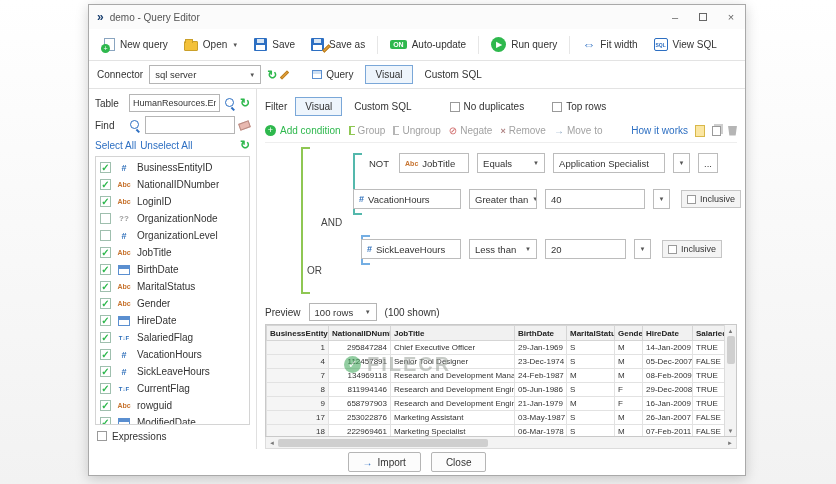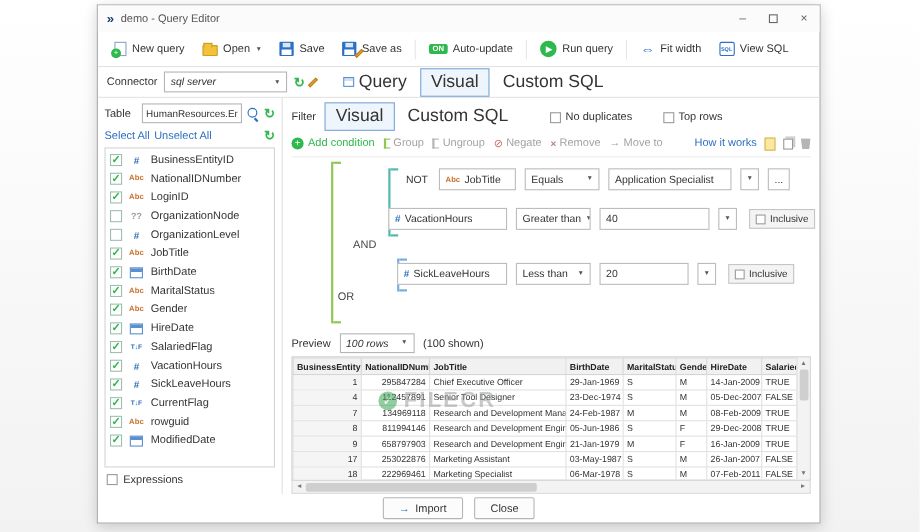--- a/index.html
+++ b/index.html
@@ -29,26 +29,26 @@
   .i-pencil{position:absolute;right:-4px;bottom:-2px;width:3px;height:9px;background:#e8a23c;transform:rotate(45deg);border:1px solid #b97f22;}
   .i-on{background:#2eb84d;color:#fff;font-size:7px;font-weight:bold;padding:1px 3px;border-radius:2px;}
   .i-run{width:15px;height:15px;border-radius:50%;background:#2eb84d;color:#fff;display:flex;align-items:center;justify-content:center;font-size:8px;padding-left:1px;}
   .i-fit{color:#2d6fc2;font-weight:bold;font-size:13px;}
   .i-sql{width:14px;height:13px;border:1px solid #2d6fc2;color:#2d6fc2;font-size:5px;font-weight:bold;display:flex;align-items:center;justify-content:center;border-radius:2px;}
   .ddarrow{font-size:6px;color:#555;}
 
   
   .conn-row{height:28px;display:flex;align-items:center;padding:0 8px;gap:6px;border-bottom:1px solid #e3e3e3;flex:none;}
   .lbl{font-size:10px;color:#333;}
-  .select{height:19px;border:1px solid #b5b5b5;background:#fff;display:flex;align-items:center;justify-content:space-between;padding:0 5px;font-size:9.5px;font-style:italic;}
+  .select{height:19px;border:1px solid #b5b5b5;background:#fff;display:flex;align-items:center;justify-content:space-between;padding:0 5px;font-size:9.5px;}
   .sel-conn{width:112px;}
   .i-refresh{color:#2eb84d;font-size:12px;font-weight:bold;}
   .i-edit{width:3px;height:10px;background:#e8a23c;transform:rotate(45deg);border:1px solid #b97f22;display:inline-block;}
   .tabs{display:flex;gap:2px;margin-left:10px;}
-  .tab{padding:3px 9px;font-size:16px;border:1px solid transparent;color:#333;display:flex;align-items:center;gap:4px;}
+  .tab{padding:3px 9px;font-size:10px;border:1px solid transparent;color:#333;display:flex;align-items:center;gap:4px;}
   .tab.active{border:1px solid #7aa7d8;background:#eef5fc;}
   .i-grid{width:10px;height:9px;border:1px solid #5b8fd0;background:linear-gradient(#cfe0f3 3px,#fff 3px);}
 
   
   .body{flex:1;display:flex;min-height:0;}
   .left{width:168px;border-right:1px solid #e0e0e0;padding:5px 6px 2px 6px;display:flex;flex-direction:column;flex:none;}
   .lrow{display:flex;align-items:center;gap:4px;margin-bottom:4px;flex:none;}
   .lrow .lbl{width:30px;flex:none;}
   .tin{flex:1;height:18px;border:1px solid #b5b5b5;font-size:9px;padding:0 3px;font-family:"Liberation Sans",sans-serif;color:#333;min-width:0;}
   .i-mag{width:12px;height:12px;position:relative;flex:none;}
@@ -219,20 +219,26 @@
   <div class="body">
 
     <div class="left">
       <div class="lrow">
         <span class="lbl">Table</span>
         <input class="tin" value="HumanResources.Emp" style="">
         <span class="i-mag"></span>
         <span class="i-refresh">↻</span>
       </div>
       <div class="lrow">
+        <span class="lbl">Find</span>
+        <span class="i-mag"></span>
+        <input class="tin" value="" style="">
+        <span class="i-eraser"></span>
+      </div>
+      <div class="lrow">
         <span class="link">Select All</span>
         <span class="link">Unselect All</span>
         <span class="i-refresh" style="margin-left:auto;">↻</span>
       </div>
       <div class="fieldlist">
         <div class="frow">
             <span class="cb">
               <i>✓</i>
             </span>
             <span class="ft t-num">#</span>

